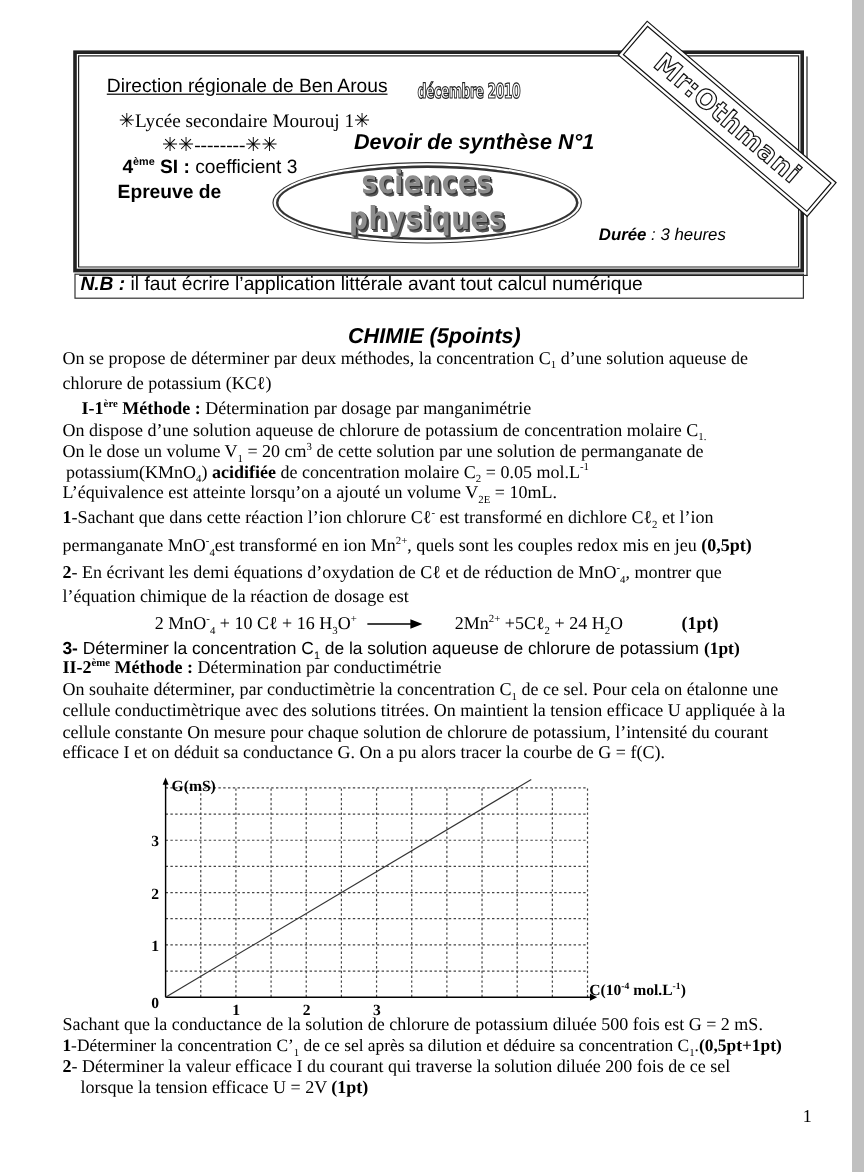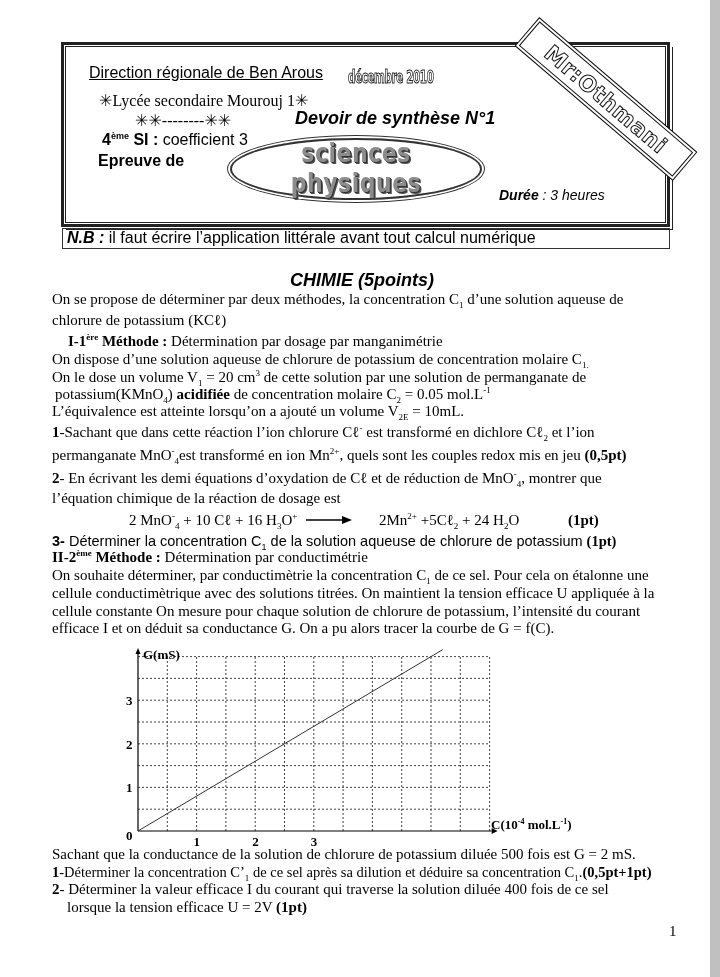--- a/index.html
+++ b/index.html
@@ -130,16 +130,16 @@
   <g id="series">
       <polyline points="138,831 442.72,649.624" fill="none" stroke="#333" stroke-width="1"></polyline>
     </g>
   <text id="ylabel" x="143" y="659" font-size="13" font-weight="bold">G(mS)</text>
   <text id="xlabel" x="491" y="829" font-size="13" font-weight="bold"><tspan>C(10</tspan><tspan dy="-5" font-size="8">-4</tspan><tspan dy="5"> mol.L</tspan><tspan dy="-5" font-size="8">-1</tspan><tspan dy="5">)</tspan></text>
   <text x="126" y="840" font-size="13" font-weight="bold">0</text>
 </svg>
 
 <div class="abs t15" style="left:52px;top:846px;font-family:Liberation Serif, serif;">Sachant que la conductance de la solution de chlorure de potassium diluée 500 fois est G = 2 mS.</div>
 <div class="abs t15" style="left:52px;top:864px;font-size:14.5px;"><span class="b">1</span><span>-Déterminer la concentration C’</span><sub>1</sub><span> de ce sel après sa dilution et déduire sa concentration C</span><sub>1</sub><span>.</span><span class="b">(0,5pt+1pt)</span></div>
-<div class="abs t15" style="left:52px;top:881px;"><span class="b">2</span><span>- Déterminer la valeur efficace I du courant qui traverse la solution diluée 400 fois de ce sel</span></div>
+<div class="abs t15" style="left:52px;top:881px;"><span class="b">2</span><span>- Déterminer la valeur efficace I du courant qui traverse la solution diluée 200 fois de ce sel</span></div>
 <div class="abs t15" style="left:67px;top:899px;"><span>lorsque la tension efficace U = 2V </span><span class="b">(1pt)</span></div>
 
 <div class="abs t15" style="left:669px;top:923px;">1</div>
 
 </body></html>

